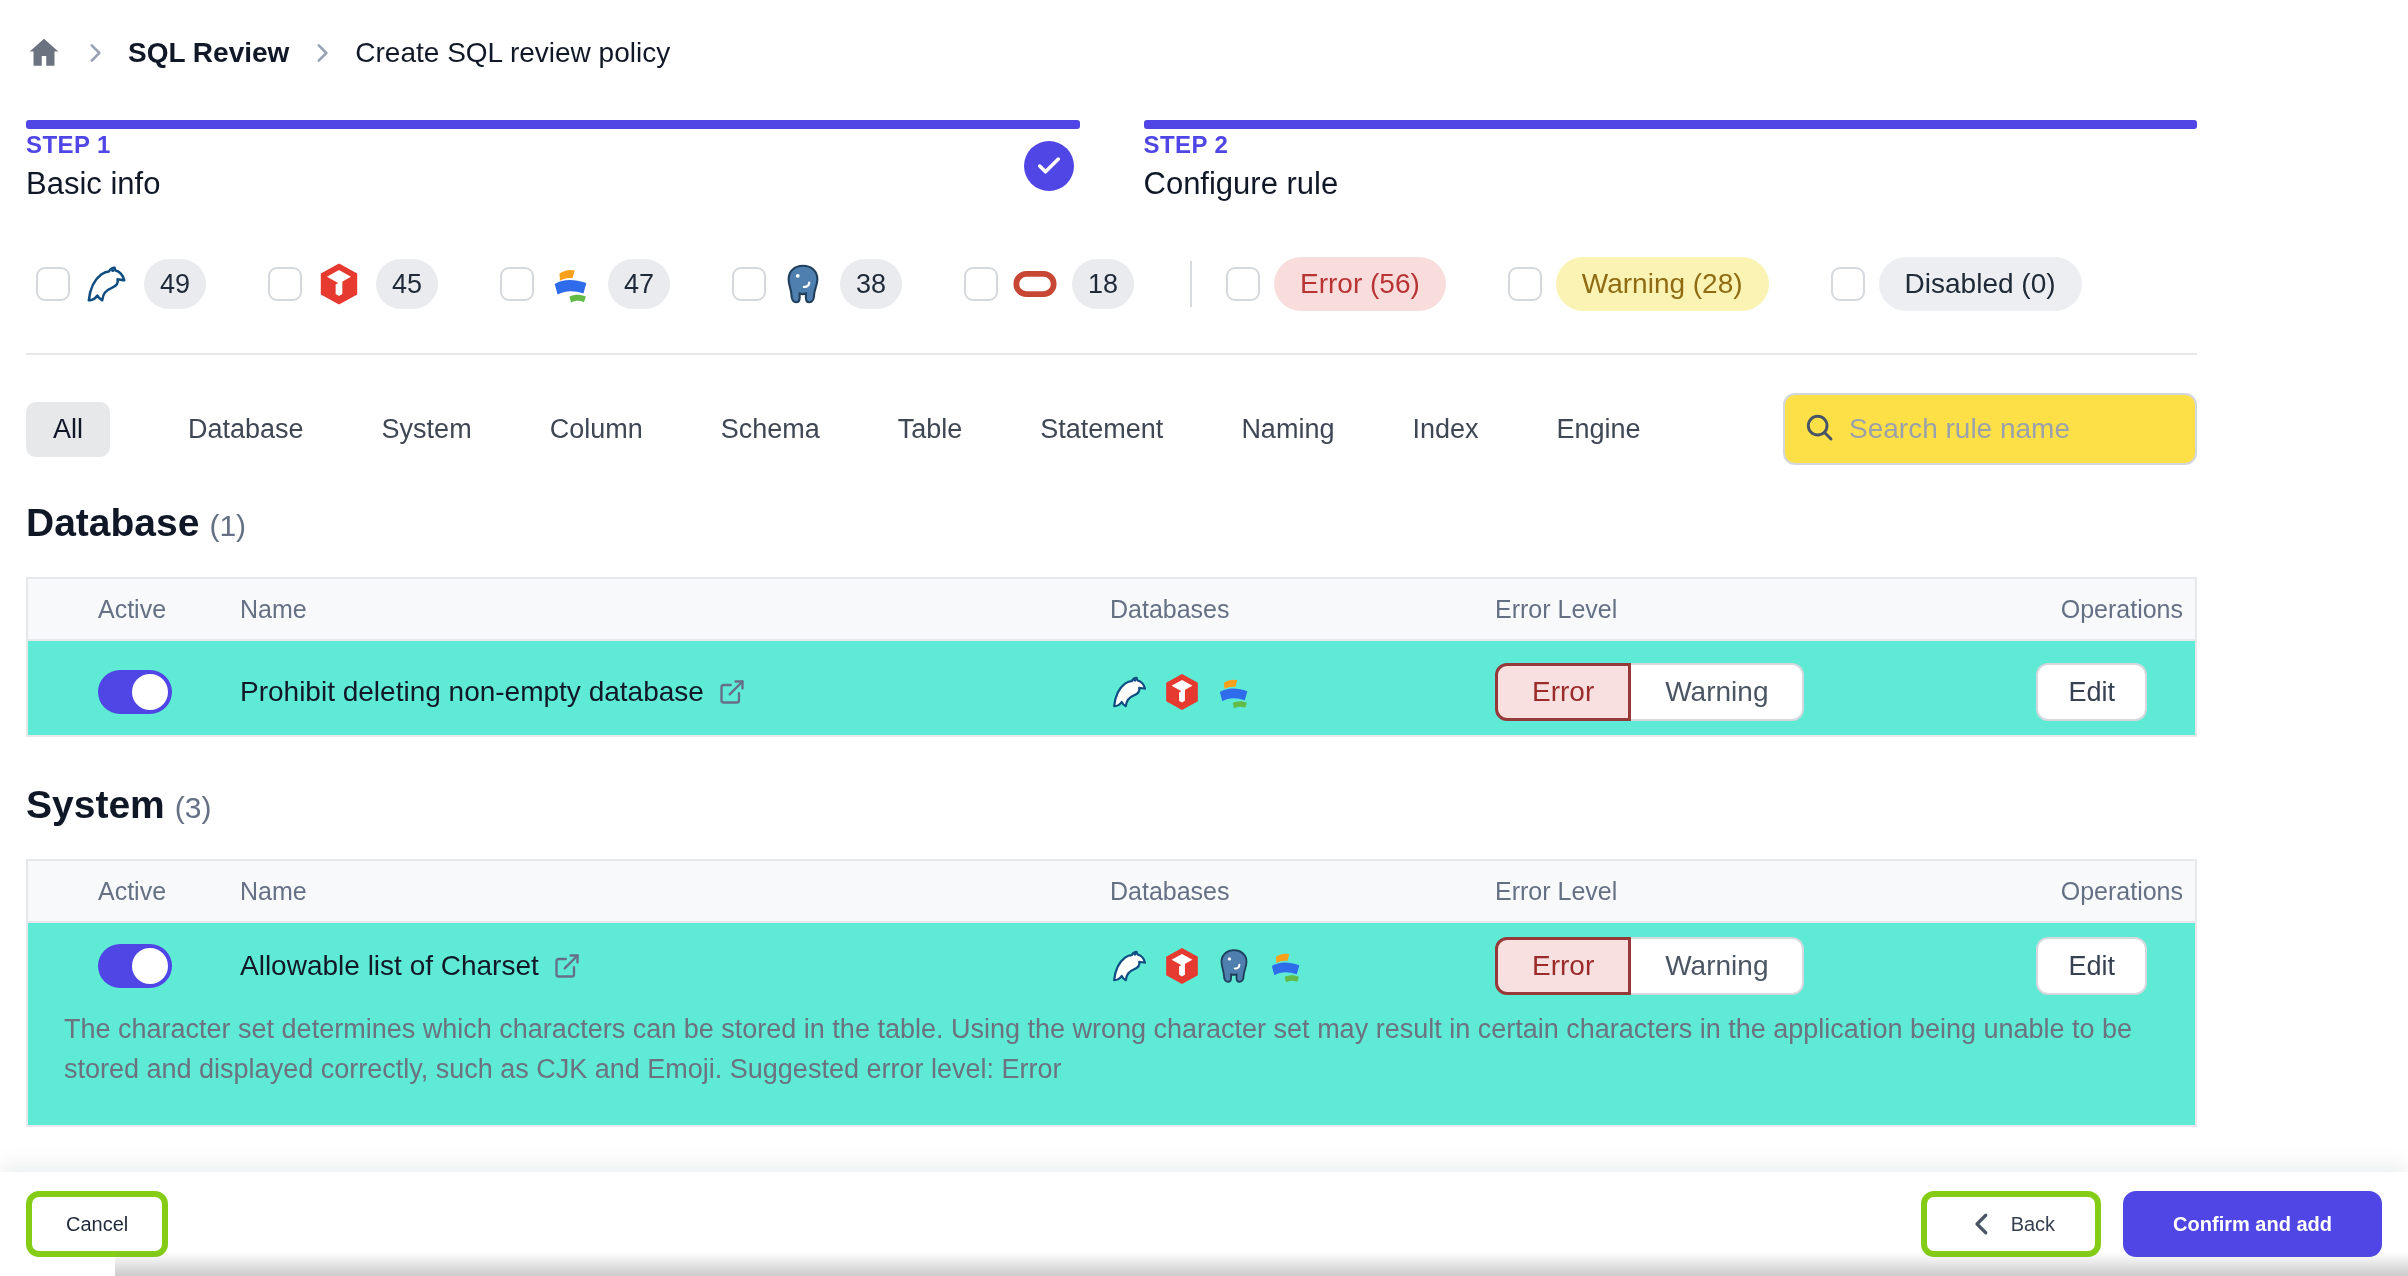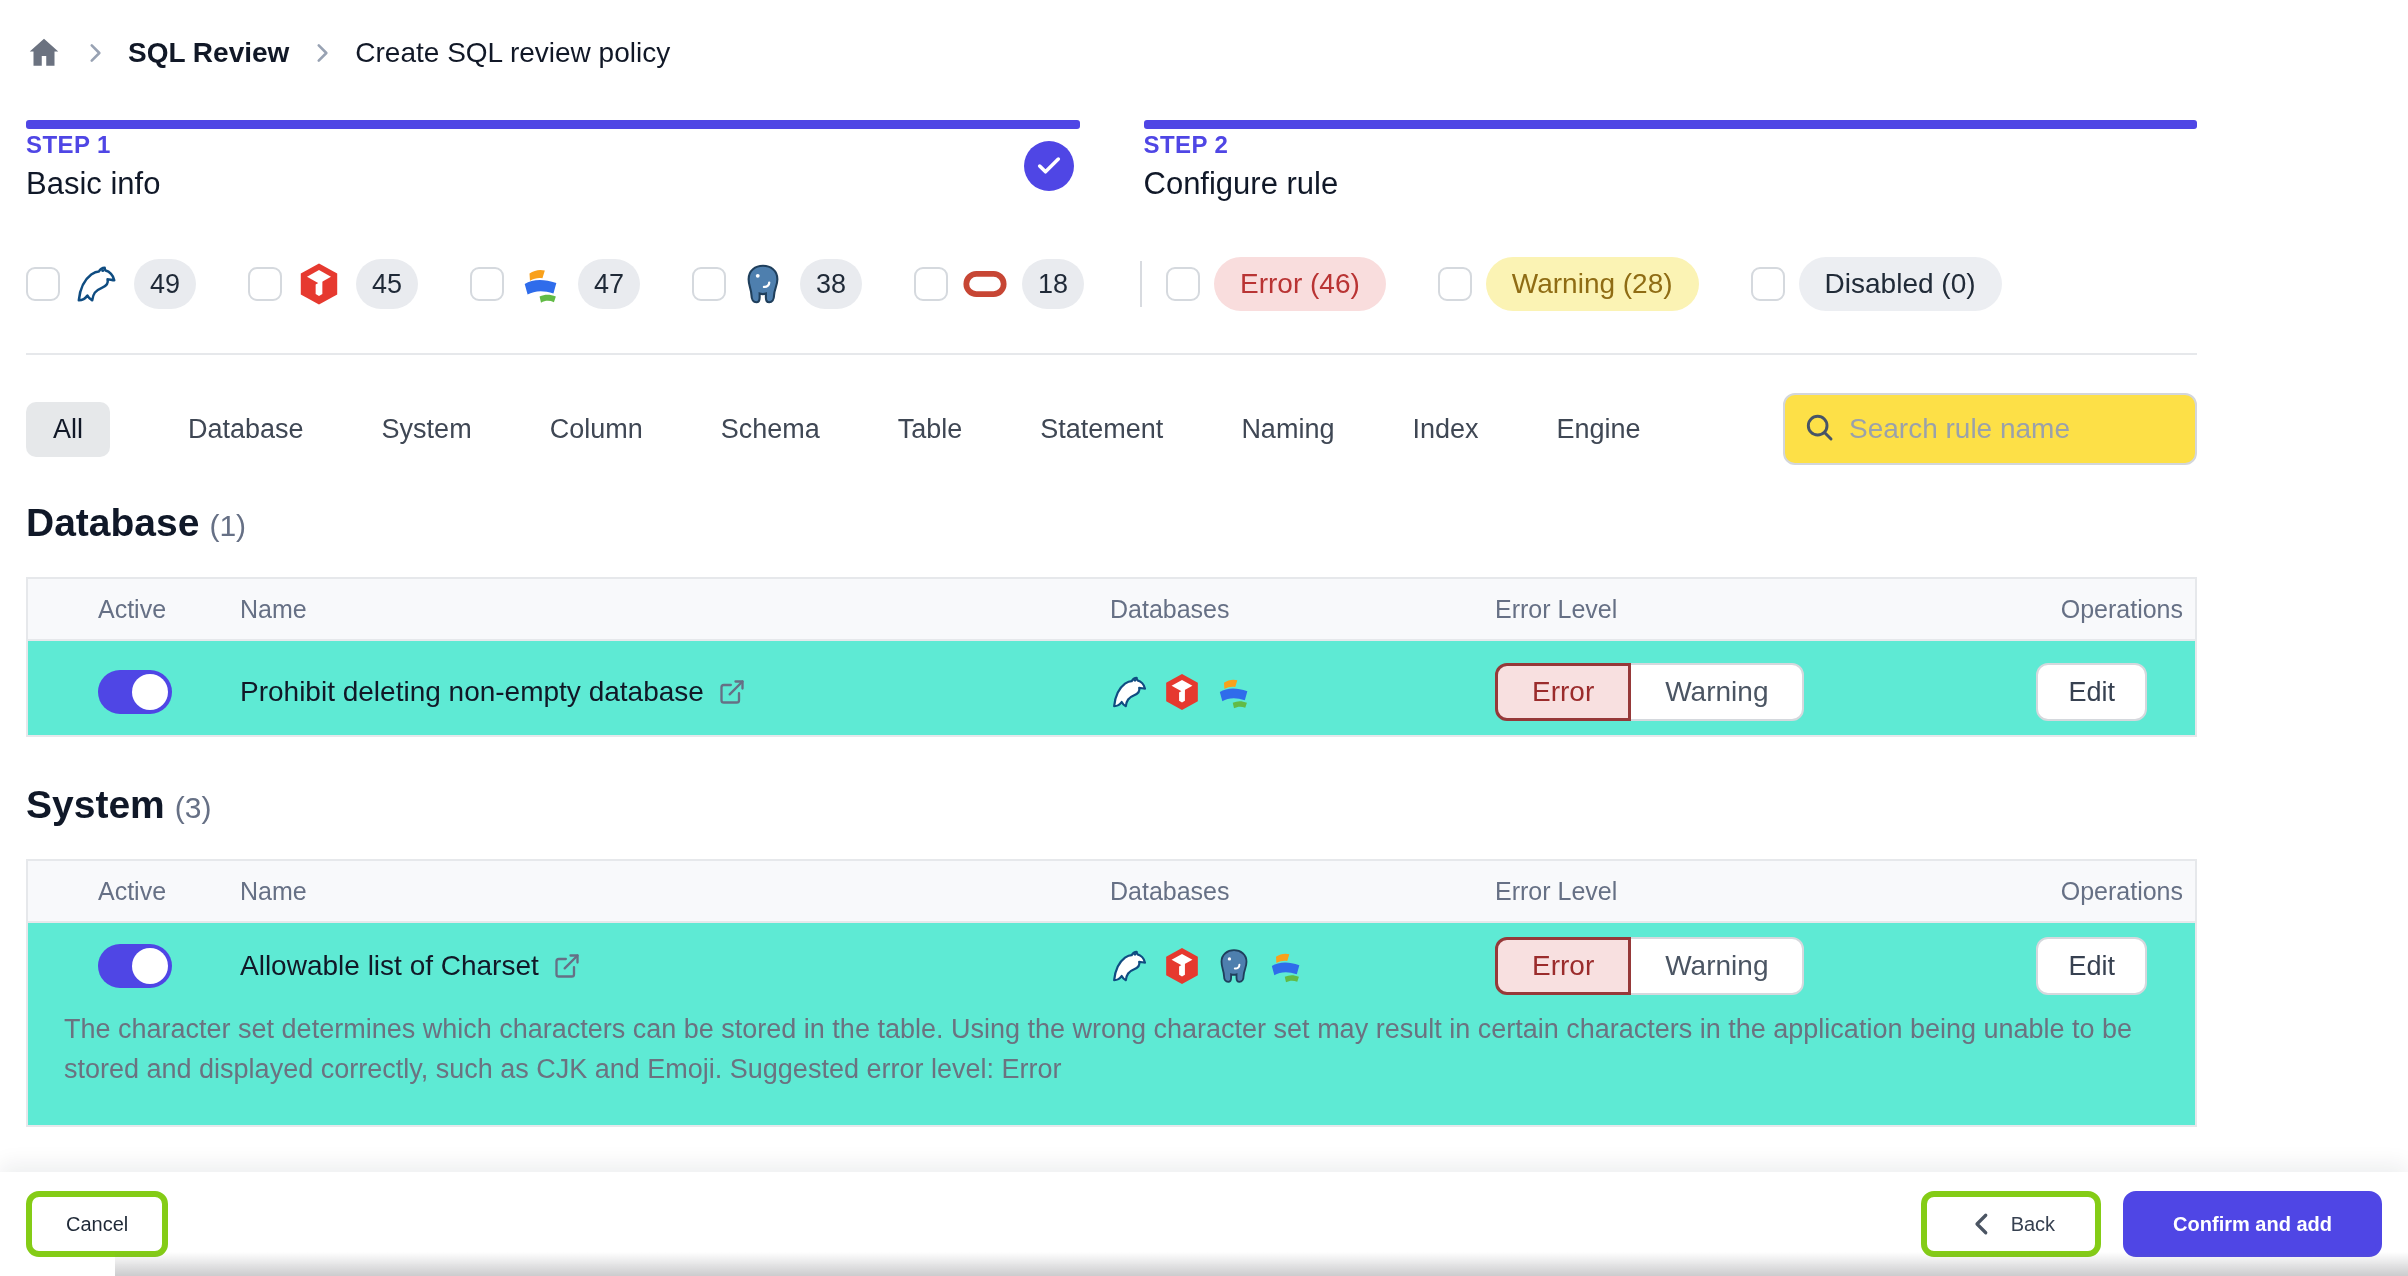--- a/index.html
+++ b/index.html
@@ -21,21 +21,21 @@
   .step-bar { height:9px; background:#4f46e5; border-radius:3px; }
   .step-body { display:flex; justify-content:space-between; align-items:center; min-height:74px; }
   .step-label { font-size:24px; font-weight:700; color:#4f46e5; letter-spacing:.4px; }
   .step-name { font-size:31px; font-weight:500; color:#101828; margin-top:7px; }
   .check-circle { width:50px; height:50px; border-radius:50%; background:#4f46e5;
     display:flex; align-items:center; justify-content:center; margin-right:6px; flex:none; }
   .check-circle svg { width:28px; height:28px; }
 
   
   .filters { display:flex; align-items:center; margin-top:54px; }
-  .filter-item { display:flex; align-items:center; gap:14px; margin-right:52px; cursor:pointer; }
+  .filter-item { display:flex; align-items:center; gap:14px; margin-right:52px; cursor:pointer;margin-left:10px; }
   .checkbox { width:34px; height:34px; border:2px solid #d5d9de; border-radius:9px; background:#fff; flex:none; }
   .engine-icon svg { width:46px; height:46px; display:block; }
   .count-badge { background:#e9ebef; color:#1f2937; font-size:27px; min-width:62px; height:50px;
     border-radius:999px; display:flex; align-items:center; justify-content:center; padding:0 14px; }
   .v-divider { width:2px; height:46px; background:#d8dbe0; margin:0 24px 0 4px; }
   .level-pill { font-size:28px; font-weight:500; height:54px; padding:0 26px; border-radius:999px;
     display:flex; align-items:center; }
   .level-pill.error { background:#f9dddd; color:#b93434; }
   .level-pill.warning { background:#fbf3b4; color:#8f6c14; }
   .level-pill.disabled { background:#eceef2; color:#212b38; }
@@ -202,21 +202,21 @@
               <rect x="4.5" y="13.5" width="39" height="21" rx="10.5" stroke="#c74634" stroke-width="6"></rect>
             </svg>
           </span>
           <span class="count-badge">18</span>
         </div>
       </div>
     <div class="v-divider"></div>
     <div id="level-filters" style="display:flex;align-items:center;">
         <div class="filter-item">
           <span class="checkbox"></span>
-          <span class="level-pill error">Error (46)</span>
+          <span class="level-pill error">Error (56)</span>
         </div>
         <div class="filter-item">
           <span class="checkbox"></span>
           <span class="level-pill warning">Warning (28)</span>
         </div>
         <div class="filter-item">
           <span class="checkbox"></span>
           <span class="level-pill disabled">Disabled (0)</span>
         </div>
       </div>

